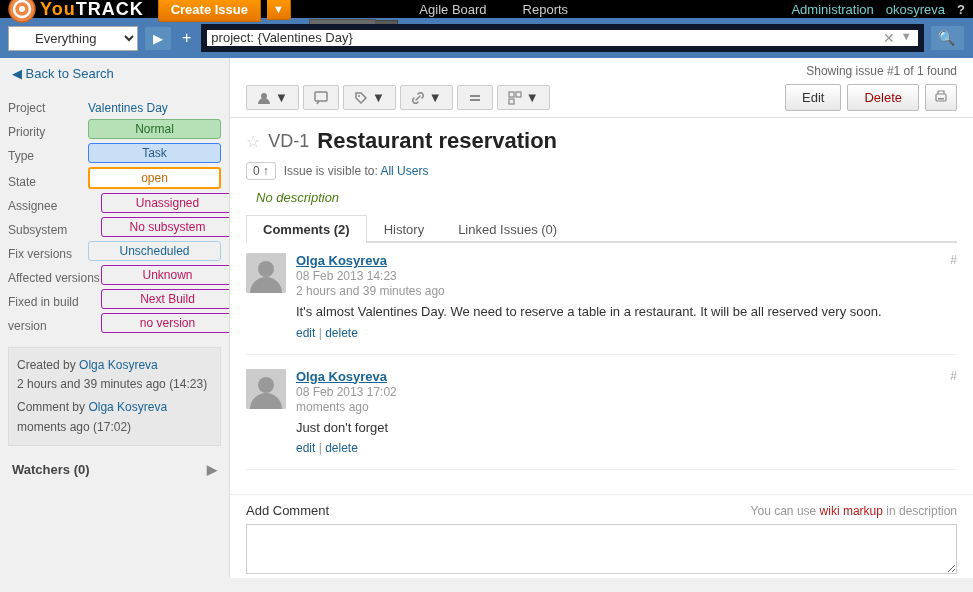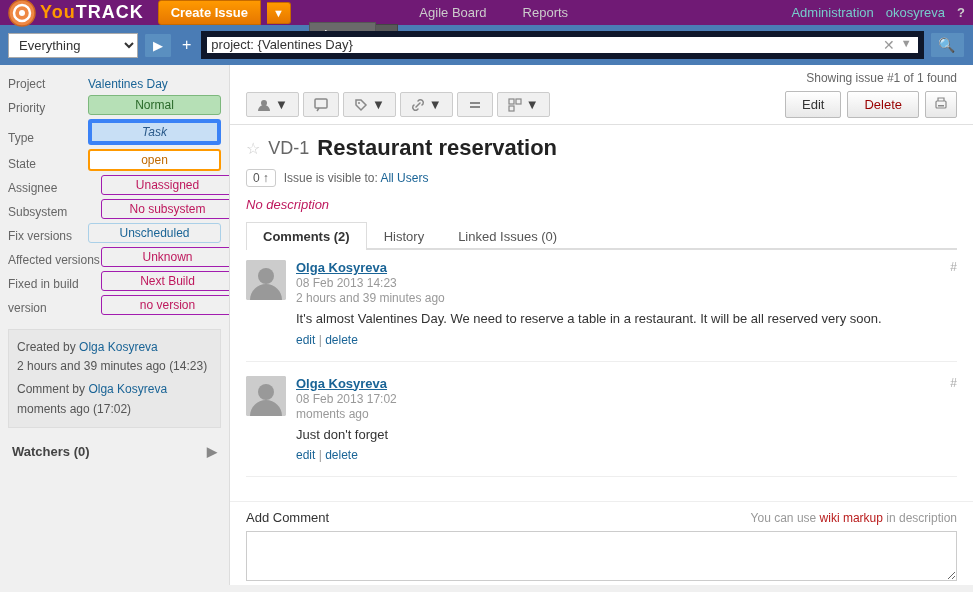--- a/index.html
+++ b/index.html
@@ -1,21 +1,21 @@
 <!DOCTYPE html>
 <html><head>
   <meta charset="utf-8">
   <style>
     * { box-sizing: border-box; margin: 0; padding: 0; }
     body { font-family: Arial, sans-serif; font-size: 13px; background: #f0f0f0; color: #333; width: 973px; height: 592px; overflow: hidden; }
 
     
     .top-nav {
-      background: #701a75;
-      height: 25px;
+      background: #000000;
+      height: 18px;
       display: flex;
       align-items: center;
       padding: 0 8px;
       gap: 6px;
     }
     .logo {
       display: flex;
       align-items: center;
       gap: 4px;
       margin-right: 8px;
@@ -100,21 +100,21 @@
     .search-bar {
       background: #4a7cb5;
       padding: 6px 8px;
       display: flex;
       align-items: center;
       gap: 6px;
     }
     .search-select {
       background: #fff;
       border: 1px solid #aaa;
-      padding: 3px 6px;
+      padding: 3px 22px;
       font-size: 13px;
       width: 130px;
       color: #333;
     }
     .search-nav-btn {
       background: #5a8fc0;
       color: #fff;
       border: 1px solid #4a7cb5;
       padding: 4px 8px;
       cursor: pointer;
@@ -211,21 +211,21 @@
     .tag {
       display: inline-block;
       padding: 2px 8px;
       border-radius: 3px;
       font-size: 12px;
       cursor: pointer;
       text-align: center;
       width: 100%;
     }
     .tag-normal { background: #b6e0b6; color: #2a6a2a; border: 1px solid #7db87d; }
-    .tag-task { background: #c8dff5; color: #2a5a8a; border: 4px solid #3b82f6; font-style: italic; }
+    .tag-task { background: #c8dff5; color: #2a5a8a; border: 1px solid #3b82f6; }
     .tag-open { background: #fff; color: #c06a00; border: 2px solid #f90; }
     .tag-link { background: transparent; color: #be185d; border: 1px solid #a21caf; margin-left: 13px; }
     .tag-unscheduled { background: transparent; color: #1a6496; border: 1px solid #aad0e8; }
 
     .sidebar-meta {
       background: #e8e8e8;
       border: 1px solid #ddd;
       margin: 8px;
       padding: 8px;
       font-size: 12px;
@@ -342,22 +342,22 @@
       cursor: pointer;
       display: inline-flex;
       align-items: center;
       gap: 3px;
       color: #555;
     }
     .visible-to { color: #666; }
     .visible-to a { color: #1a6496; text-decoration: none; }
 
     .no-description {
-      padding: 6px 16px 10px;
-      color: #be185d;
+      padding: 6px 26px 10px;
+      color: #4d7c0f;
       font-style: italic;
       font-size: 13px;
     }
 
     
     .tabs-row {
       display: flex;
       border-bottom: 2px solid #ddd;
       margin: 0 16px;
       gap: 0;
@@ -472,20 +472,21 @@
     <input class="search-input" type="text" value="project: {Valentines Day}" style="">
     <span class="search-clear">✕</span>
     <span class="search-arrow">▼</span>
   </div>
   <button class="search-icon-btn">🔍</button>
 </div>
 
 <div class="main-layout">
 
   <div class="sidebar">
+    <a class="back-link" href="#">◀ Back to Search</a>
 
     <div class="sidebar-fields">
       <div class="field-row">
         <span class="field-label">Project</span>
         <div class="field-value">
           <a href="#" style="color:#1a6496;font-size:12px;text-decoration:none;">Valentines Day</a>
         </div>
       </div>
       <div class="field-row">
         <span class="field-label">Priority</span>

